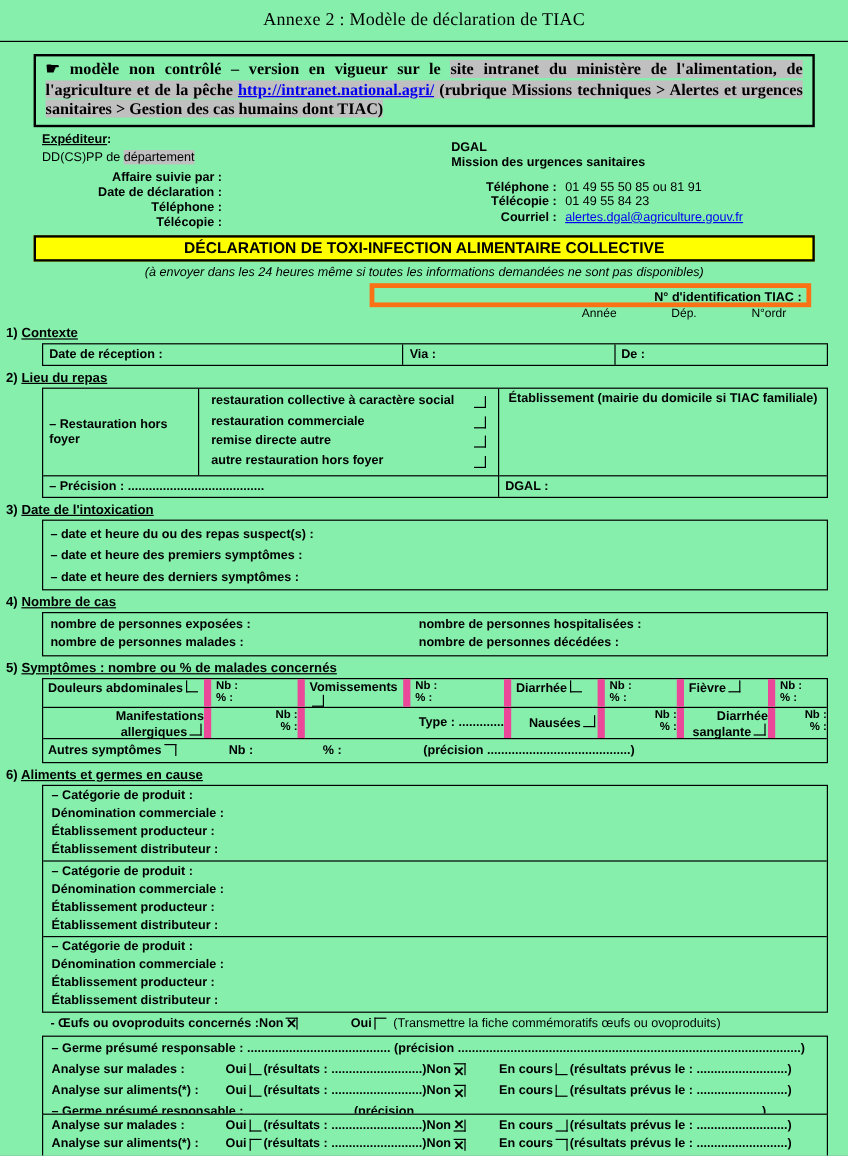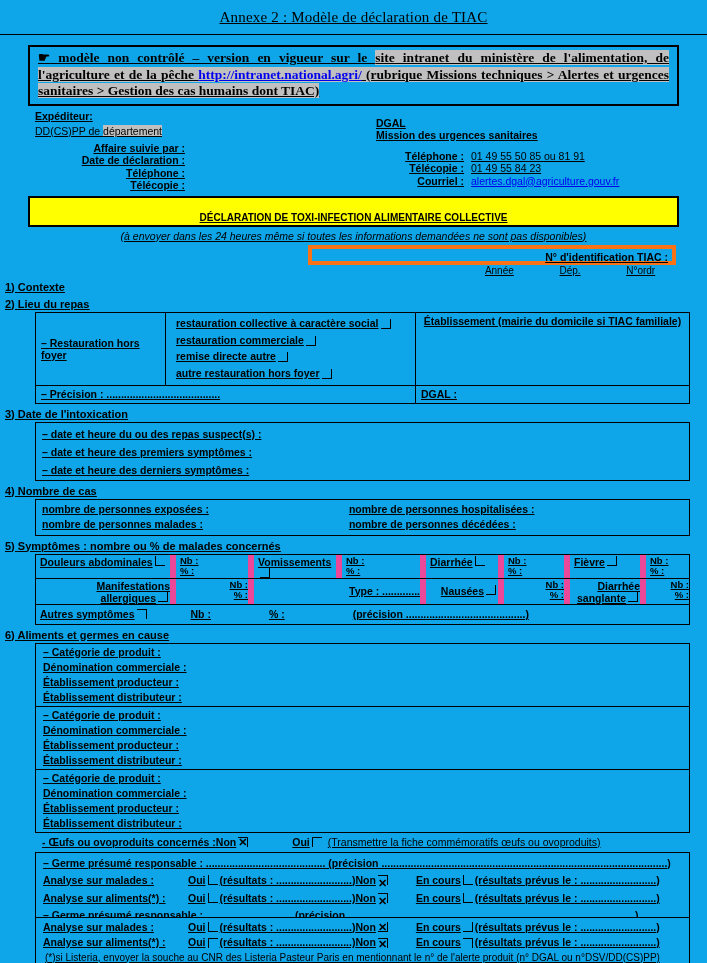--- a/index.html
+++ b/index.html
@@ -1,18 +1,18 @@
 <!DOCTYPE html>
 <html><head>
 <meta charset="utf-8">
 <style>
   * { margin:0; padding:0; box-sizing:border-box; }
   body { background:#888; font-family:"Liberation Sans", sans-serif; }
-  .page { width:707px; height:963px; background:#0ea5e9; margin:0 auto; position:relative;
-          overflow:hidden; color:#000;text-decoration:underline; }
+  .page { width:707px; height:963px; background:#86efac; margin:0 auto; position:relative;
+          overflow:hidden; color:#000; }
   
   .doc-title { margin-top:9px; text-align:center; font-family:"Liberation Serif", serif;
                font-size:15px; letter-spacing:.2px; }
   .title-rule { border:none; border-top:1.4px solid #000; margin-top:8px; }
   .notice { margin:10px 28px 0 28px; border:2px solid #000; padding:3px 8px 4px 8px;
             font-family:"Liberation Serif", serif; font-weight:bold; font-size:13.5px;
             line-height:16.5px; text-align:justify; }
   .hl { background:#c0c0c0; }
   .link { color:#0000ee; text-decoration:underline; cursor:pointer; }
   
@@ -23,21 +23,21 @@
   .dd-line { margin-top:3px; line-height:13px; }
   .sender-fields { width:150px; text-align:right; font-weight:bold; margin-top:4px; line-height:12.5px; }
   .hdr-right { margin-left:36px; padding-top:7px; }
   .dgal { font-weight:bold; line-height:12px; }
   .contact { margin-top:9px; }
   .contact-row { display:flex; line-height:12.5px; }
   .contact-row .cl { width:88px; text-align:right; font-weight:bold; }
   .contact-row .cv { padding-left:7px; }
   
   .banner { margin:4px 28px 0 28px; border:2px solid #000; background:#ffff00;
-            text-align:center; font-weight:bold; font-size:10px; padding:14px 0 2px 0; }
+            text-align:center; font-weight:bold; font-size:13px; padding:1px 0 2px 0; }
   .subtitle { text-align:center; font-style:italic; font-size:10.5px; margin-top:3px; line-height:12px; }
   
   .tiac { margin:3px 0 0 308px; width:368px; }
   .tiac-row { display:flex; border:4px solid #f97316; height:20px;flex-direction:column; }
   .tiac-label { flex:1; font-weight:bold; font-size:10.5px; text-align:right;
                 padding:2px 4px 0 0; }
   .tiac-cell { width:70px; border-left:2px solid #000; }
   .tiac-captions { display:flex; margin-left:156px; font-size:10px; line-height:12px; }
   .tiac-captions span { width:71px; text-align:center; }
   
@@ -50,21 +50,21 @@
   .ctx .c1 { width:46%; border-right:1px solid #000; }
   .ctx .c2 { width:27%; border-right:1px solid #000; }
   .ctx .c3 { flex:1; }
   
   .lieu { display:flex; height:92px; }
   .lieu-left { width:380px; border-right:1.5px solid #000; display:flex; flex-direction:column; }
   .lieu-r1 { height:18px; border-bottom:1px solid #000; display:flex; padding:2px 0 0 5px; }
   .lieu-r2 { flex:1; display:flex; }
   .lieu-hf { width:130px; border-right:1px solid #000; display:flex; align-items:center; padding-left:5px; }
   .lieu-opts { flex:1; display:flex; flex-direction:column; justify-content:space-evenly; padding:0 8px 0 10px; }
-  .opt { display:flex; align-items:flex-end; line-height:11px; }
+  .opt { display:flex; justify-content:space-between; align-items:flex-end; line-height:11px; }
   .lieu-r3 { height:18px; border-top:1px solid #000; padding:2px 0 0 5px; }
   .lieu-right { flex:1; display:flex; flex-direction:column; }
   .etab { text-align:center; padding-top:2px; font-size:10.5px; flex:1; }
   .siret { height:18px; border-top:1px solid #000; padding:2px 0 0 5px; }
   
   .dates div { line-height:18px; padding-left:6px; }
   .dates { padding:2px 0 1px 0; }
   
   .ncas { display:grid; grid-template-columns:47% 53%; padding:2px 0 3px 0; }
   .ncas div { line-height:15px; padding-left:6px; }
@@ -153,20 +153,25 @@
       <div class="tiac-cell"></div>
     </div>
     <div class="tiac-captions">
       <span>Année</span>
       <span>Dép.</span>
       <span>N°ordr</span>
     </div>
   </div>
 
   <div class="sec-head"><span>1) </span><span class="u">Contexte</span></div>
+  <div class="box ctx">
+    <div class="c1">Date de réception :</div>
+    <div class="c2">Via :</div>
+    <div class="c3">De :</div>
+  </div>
 
   <div class="sec-head"><span>2) </span><span class="u">Lieu du repas</span></div>
   <div class="box lieu">
     <div class="lieu-left">
       <div class="lieu-r2">
         <div class="lieu-hf">– Restauration hors foyer</div>
         <div class="lieu-opts">
           <div class="opt">
               <span>restauration collective à caractère social</span>
               <span class="cb bb br"></span>

